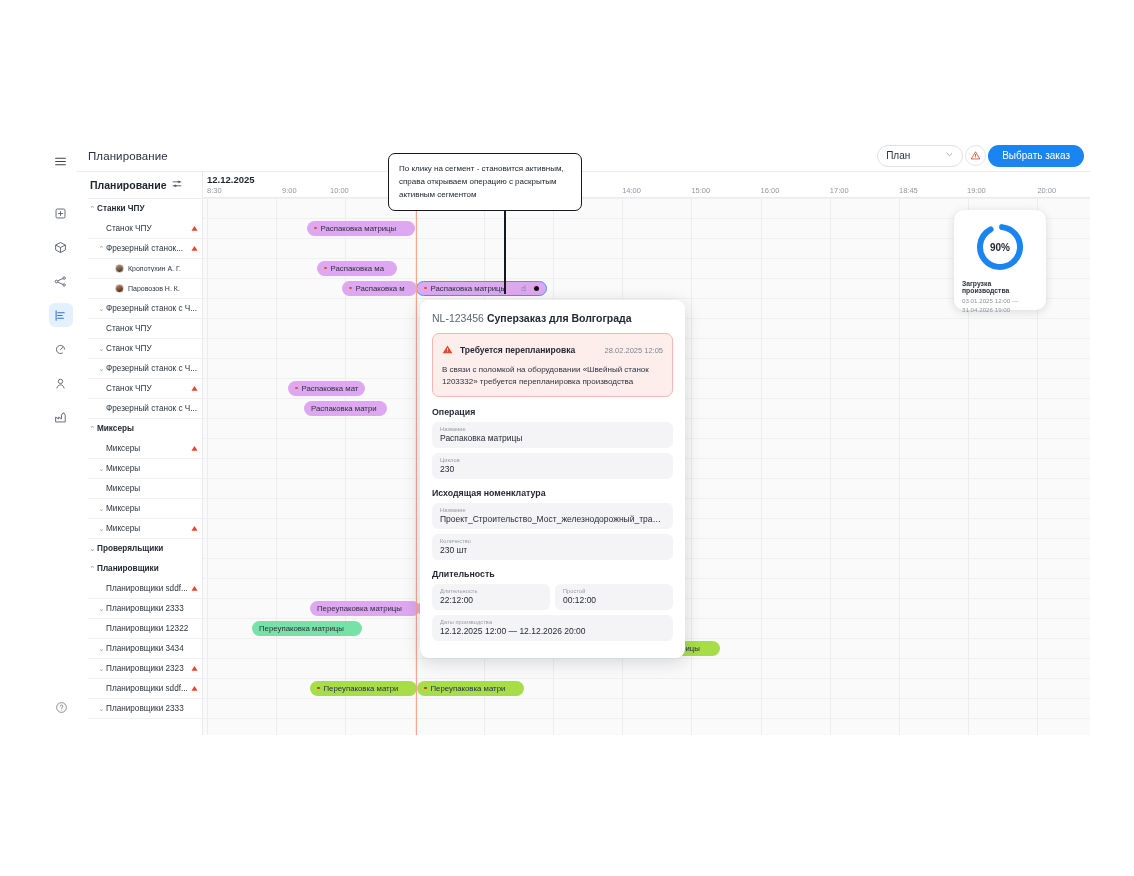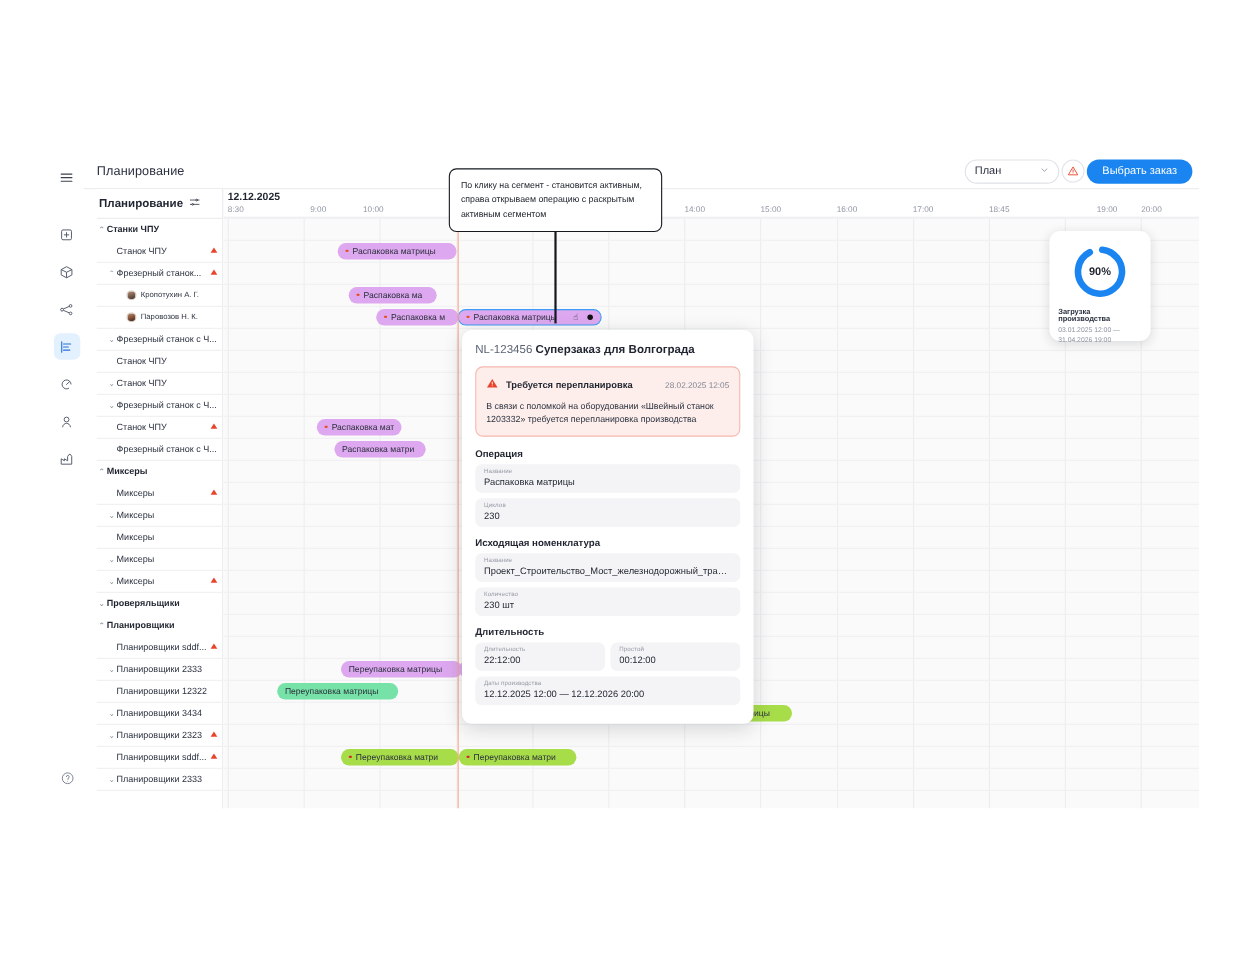--- a/index.html
+++ b/index.html
@@ -134,21 +134,21 @@
   .ring svg { display: block; }
   .ring .pct {
     position: absolute; inset: 0; display: flex; align-items: center; justify-content: center;
     font-size: 10px; font-weight: bold; color: #1f2430;
   }
   .gauge-title { font-size: 6.8px; font-weight: bold; color: #2b3240; margin-top: 6px; }
   .gauge-range { font-size: 6.2px; color: #8d93a0; margin-top: 3px; line-height: 1.45; }
 
   
   .callout {
-    position: absolute; left: 363px; top: 13px; width: 194px;
+    position: absolute; left: 343px; top: 13px; width: 194px;
     background: #fff; border: 1.5px solid #15181f; border-radius: 7px;
     padding: 8px 10px; font-size: 8px; line-height: 1.65; color: #20262f; z-index: 30;
   }
   .callout-stem { position: absolute; left: 459px; top: 68px; width: 1.5px; height: 86px; background: #15181f; z-index: 29; }
 
   
   .detail {
     position: absolute; left: 375px; top: 160px; width: 265px;
     background: #fff; border-radius: 9px; box-shadow: 0 4px 18px rgba(20,25,40,.16);
     padding: 12px; z-index: 25;
@@ -410,21 +410,21 @@
         <div class="hour" style="left: 79px;">9:00</div>
         <div class="hour" style="left: 127px;">10:00</div>
         <div class="hour" style="left: 211.6px;">11:00</div>
         <div class="hour" style="left: 280.8px;">12:00</div>
         <div class="hour" style="left: 350px;">13:00</div>
         <div class="hour" style="left: 419.2px;">14:00</div>
         <div class="hour" style="left: 488.4px;">15:00</div>
         <div class="hour" style="left: 557.6px;">16:00</div>
         <div class="hour" style="left: 626.8px;">17:00</div>
         <div class="hour" style="left: 696px;">18:45</div>
-        <div class="hour" style="left: 794px;">19:00</div>
+        <div class="hour" style="left: 764px;">19:00</div>
         <div class="hour" style="left: 834.4px;">20:00</div>
       </div>
     <div class="tl-grid" id="tl-grid">
         <div class="vline" style="left: 4px;"></div>
         <div class="vline" style="left: 73.2px;"></div>
         <div class="vline" style="left: 142.4px;"></div>
         <div class="vline" style="left: 211.6px;"></div>
         <div class="vline" style="left: 280.8px;"></div>
         <div class="vline" style="left: 350px;"></div>
         <div class="vline" style="left: 419.2px;"></div>

